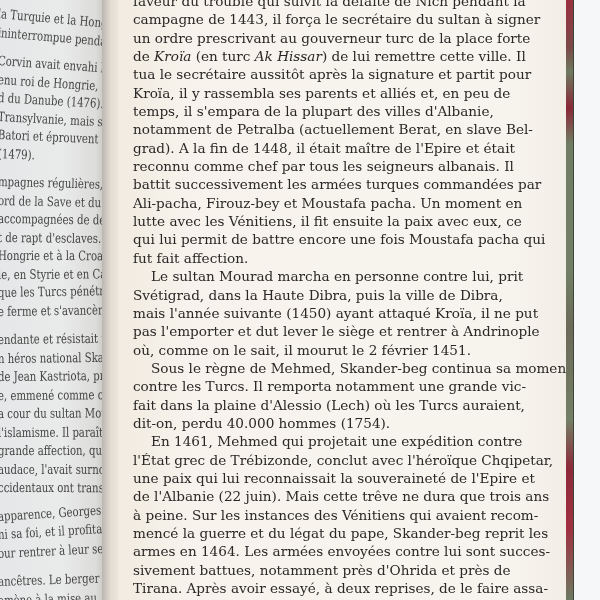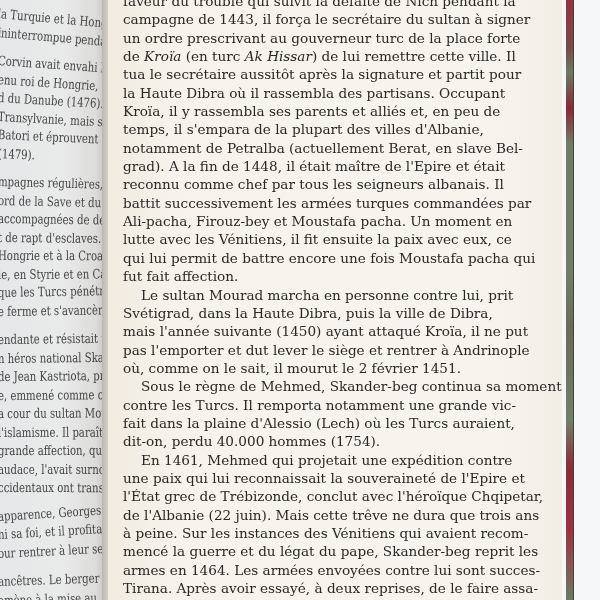--- a/index.html
+++ b/index.html
@@ -17,21 +17,21 @@
       position: absolute; white-space: nowrap;
       font-family: "DejaVu Serif", serif; color: #444;
       transform-origin: left center;
     }
     .gutter {
       position: absolute; left: 102px; top: 0; width: 22px; height: 600px;
       background: linear-gradient(90deg, #b9b6b0 0%, #e2dcd2 40%, #f3ede3 100%);
     }
     
     .right-page {
-      position: absolute; left: 108px; top: 0; width: 454px; height: 600px;
+      position: absolute; left: 118px; top: 0; width: 454px; height: 600px;
       background: linear-gradient(90deg, #f1ebe0 0%, #f7f3ec 15%, #f7f4ee 85%, #f2eee6 100%);
       overflow: hidden;
     }
     .text-block {
       position: absolute; left: 15px; top: -8px; width: 322px;
       font-family: "DejaVu Serif", serif; font-size: 13.6px; line-height: 18.35px;
       color: #2a2826;
     }
     .text-line {
       display: block; white-space: nowrap; text-align: justify; text-align-last: justify;
@@ -90,45 +90,45 @@
   </div>
 <div class="gutter"></div>
 
 <div class="right-page">
   <div class="text-block" id="rightText">
       <span class="text-line">faveur du trouble qui suivit la défaite de Nich pendant la</span>
       <span class="text-line">campagne de 1443, il força le secrétaire du sultan à signer</span>
       <span class="text-line">un ordre prescrivant au gouverneur turc de la place forte</span>
       <span class="text-line"><span>de </span><i>Kroïa</i><span> (en turc </span><i>Ak Hissar</i><span>) de lui remettre cette ville. Il</span></span>
       <span class="text-line">tua le secrétaire aussitôt après la signature et partit pour</span>
-      <span class="text-line">la Haute Dibra où il rassembla des partisans. Occupant</span>
       <span class="text-line">Kroïa, il y rassembla ses parents et alliés et, en peu de</span>
       <span class="text-line">temps, il s'empara de la plupart des villes d'Albanie,</span>
       <span class="text-line">notamment de Petralba (actuellement Berat, en slave Bel-</span>
       <span class="text-line">grad). A la fin de 1448, il était maître de l'Epire et était</span>
       <span class="text-line">reconnu comme chef par tous les seigneurs albanais. Il</span>
       <span class="text-line">battit successivement les armées turques commandées par</span>
       <span class="text-line">Ali-pacha, Firouz-bey et Moustafa pacha. Un moment en</span>
       <span class="text-line">lutte avec les Vénitiens, il fit ensuite la paix avec eux, ce</span>
       <span class="text-line">qui lui permit de battre encore une fois Moustafa pacha qui</span>
       <span class="text-line last">fut fait affection.</span>
       <span class="text-line indent">Le sultan Mourad marcha en personne contre lui, prit</span>
       <span class="text-line">Svétigrad, dans la Haute Dibra, puis la ville de Dibra,</span>
       <span class="text-line">mais l'année suivante (1450) ayant attaqué Kroïa, il ne put</span>
       <span class="text-line">pas l'emporter et dut lever le siège et rentrer à Andrinople</span>
       <span class="text-line last">où, comme on le sait, il mourut le 2 février 1451.</span>
       <span class="text-line indent">Sous le règne de Mehmed, Skander-beg continua sa moment</span>
       <span class="text-line">contre les Turcs. Il remporta notamment une grande vic-</span>
       <span class="text-line">fait dans la plaine d'Alessio (Lech) où les Turcs auraient,</span>
       <span class="text-line last">dit-on, perdu 40.000 hommes (1754).</span>
       <span class="text-line indent">En 1461, Mehmed qui projetait une expédition contre</span>
+      <span class="text-line">l'État grec de Trébizonde, conclut avec l'héroïque Chqipetar,</span>
       <span class="text-line">une paix qui lui reconnaissait la souveraineté de l'Epire et</span>
-      <span class="text-line">l'État grec de Trébizonde, conclut avec l'héroïque Chqipetar,</span>
       <span class="text-line">de l'Albanie (22 juin). Mais cette trêve ne dura que trois ans</span>
       <span class="text-line">à peine. Sur les instances des Vénitiens qui avaient recom-</span>
       <span class="text-line">mencé la guerre et du légat du pape, Skander-beg reprit les</span>
       <span class="text-line">armes en 1464. Les armées envoyées contre lui sont succes-</span>
+      <span class="text-line">sivement battues, notamment près d'Ohrida et près de</span>
       <span class="text-line">Tirana. Après avoir essayé, à deux reprises, de le faire assa-</span>
     </div>
 </div>
 
 <div class="page-edge"></div>
 <div class="background-right"></div>
 
 </body></html>

